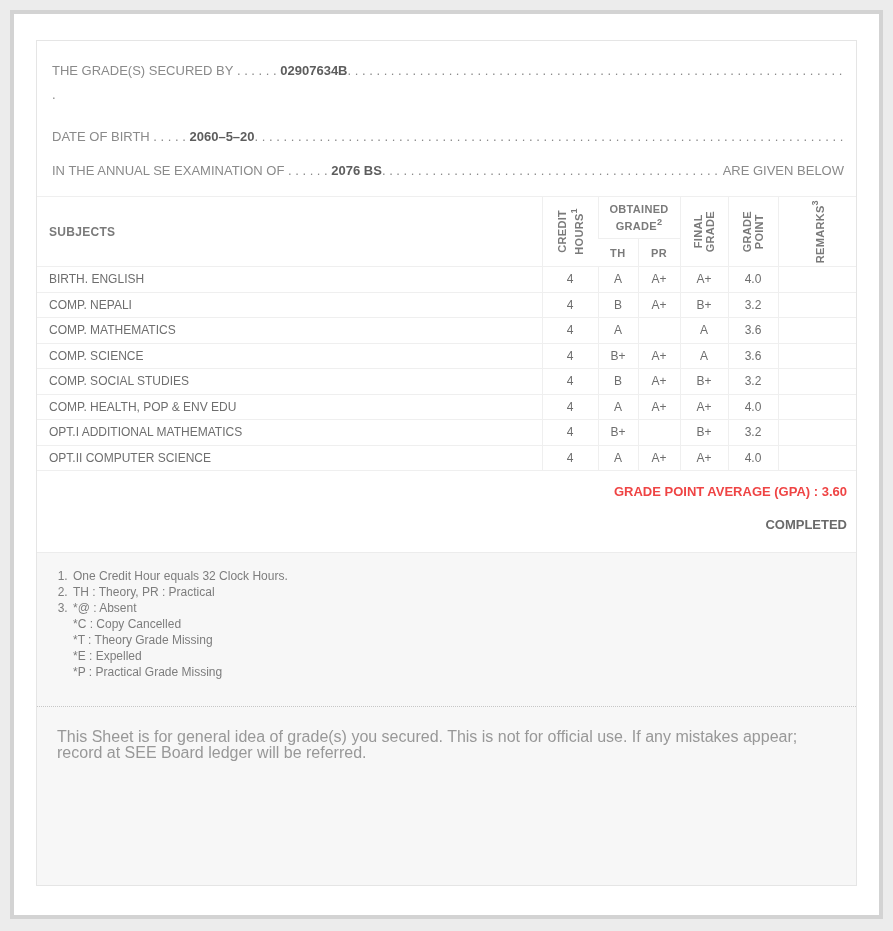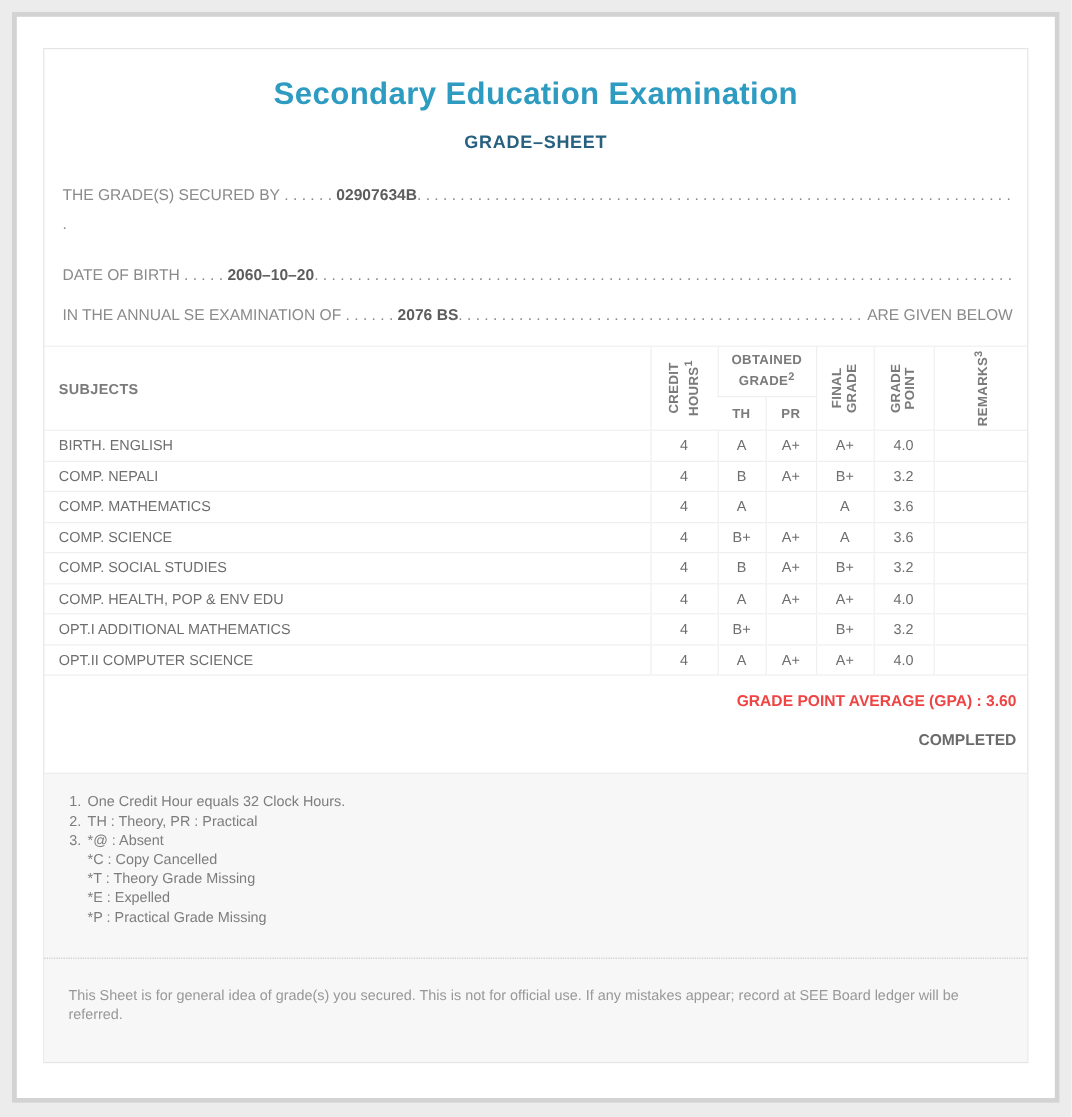--- a/index.html
+++ b/index.html
@@ -133,41 +133,37 @@
   .footnotes{list-style:decimal;padding-left:16px;line-height:16px;}
   .footnotes li{padding-left:2px;}
   .footnotes .subline{line-height:16px;}
   .dotted-divider{
     border:none;
     border-top:1px dotted #c6c6c6;
     margin:26px -18px 22px -18px;
   }
   .note-block{padding:0 22px 0 2px;}
   .note-title{font-size:12.5px;font-weight:bold;color:#6a6a6a;}
-  .note-body{font-size:12px;color:#989898;line-height:16px;margin-top:2px;max-width:790px;}
+  .note-body{font-size:16px;color:#989898;line-height:16px;margin-top:2px;max-width:790px;}
 </style>
 </head>
 <body>
 
 <div class="card">
   <div class="panel">
 
-    <div class="doc-header">
-      <div class="doc-title">Secondary Education Examination</div>
-      <div class="doc-subtitle">GRADE–SHEET</div>
-    </div>
 
     <div class="intro">
       <div class="lead-line">
         <span>THE GRADE(S) SECURED BY</span><span class="dts"> . . . . . . </span><b>02907634B</b><span class="fill">. . . . . . . . . . . . . . . . . . . . . . . . . . . . . . . . . . . . . . . . . . . . . . . . . . . . . . . . . . . . . . . . . . . . . . . . . . . . . . . . . . . . . . . . . . . . . . . . . . . . . . . . . . . . . . . . . . . . . . . . . . . . . . . . . . . . . . . .</span>
       </div>
       <div class="wrap-dot">.</div>
       <div class="gap"></div>
       <div class="lead-line">
-        <span>DATE OF BIRTH</span><span class="dts"> . . . . . </span><b>2060–10–20</b><span class="fill">. . . . . . . . . . . . . . . . . . . . . . . . . . . . . . . . . . . . . . . . . . . . . . . . . . . . . . . . . . . . . . . . . . . . . . . . . . . . . . . . . . . . . . . . . . . . . . . . . . . . . . . . . . . . . . . . . . . . . . . . . . . . . . . . . . . . . . . .</span>
+        <span>DATE OF BIRTH</span><span class="dts"> . . . . . </span><b>2060–5–20</b><span class="fill">. . . . . . . . . . . . . . . . . . . . . . . . . . . . . . . . . . . . . . . . . . . . . . . . . . . . . . . . . . . . . . . . . . . . . . . . . . . . . . . . . . . . . . . . . . . . . . . . . . . . . . . . . . . . . . . . . . . . . . . . . . . . . . . . . . . . . . . .</span>
       </div>
       <div class="gap2"></div>
       <div class="lead-line">
         <span>IN THE ANNUAL SE EXAMINATION OF</span><span class="dts"> . . . . . . </span><b>2076 BS</b><span class="fill">. . . . . . . . . . . . . . . . . . . . . . . . . . . . . . . . . . . . . . . . . . . . . . . . . . . . . . . . . . . . . . . . . . . . . . . . . . . . . . . . . . . . . . . . . . . . . . . . . . . . . . . . . . . . . . . . . . . . . . . . . . . . . . . . . . . . . . . .</span><span> ARE GIVEN BELOW</span>
       </div>
     </div>
 
     <table class="grades">
       <thead>
         <tr>

